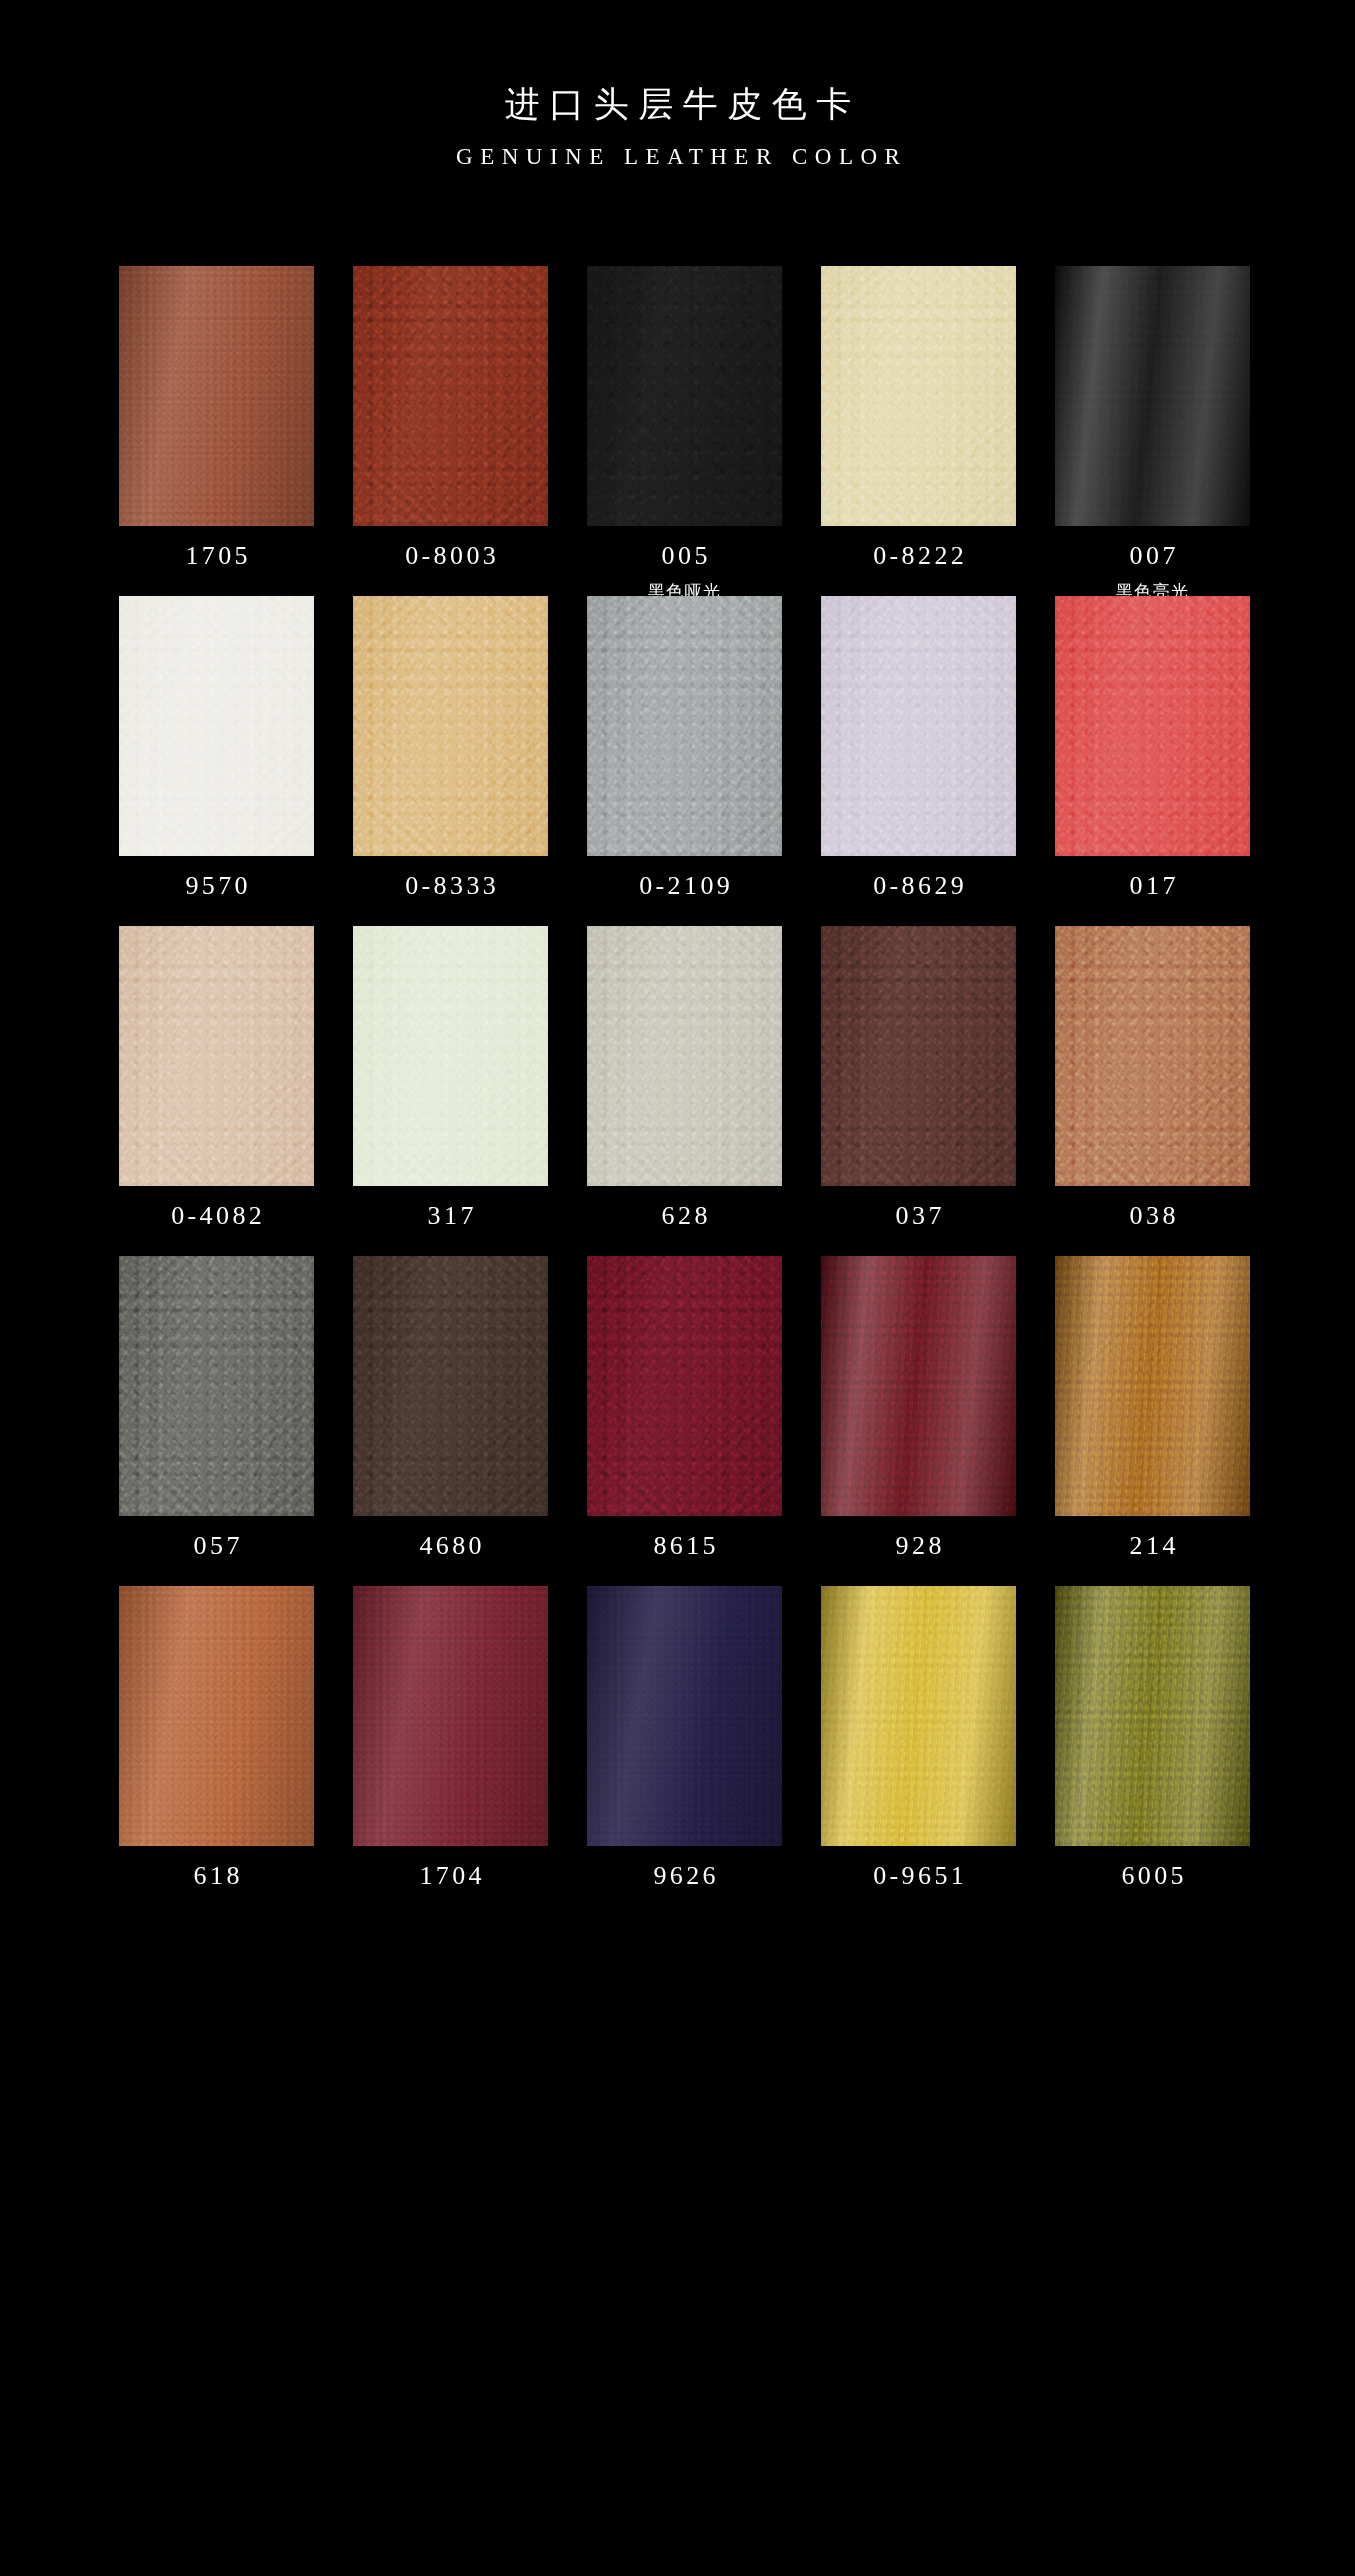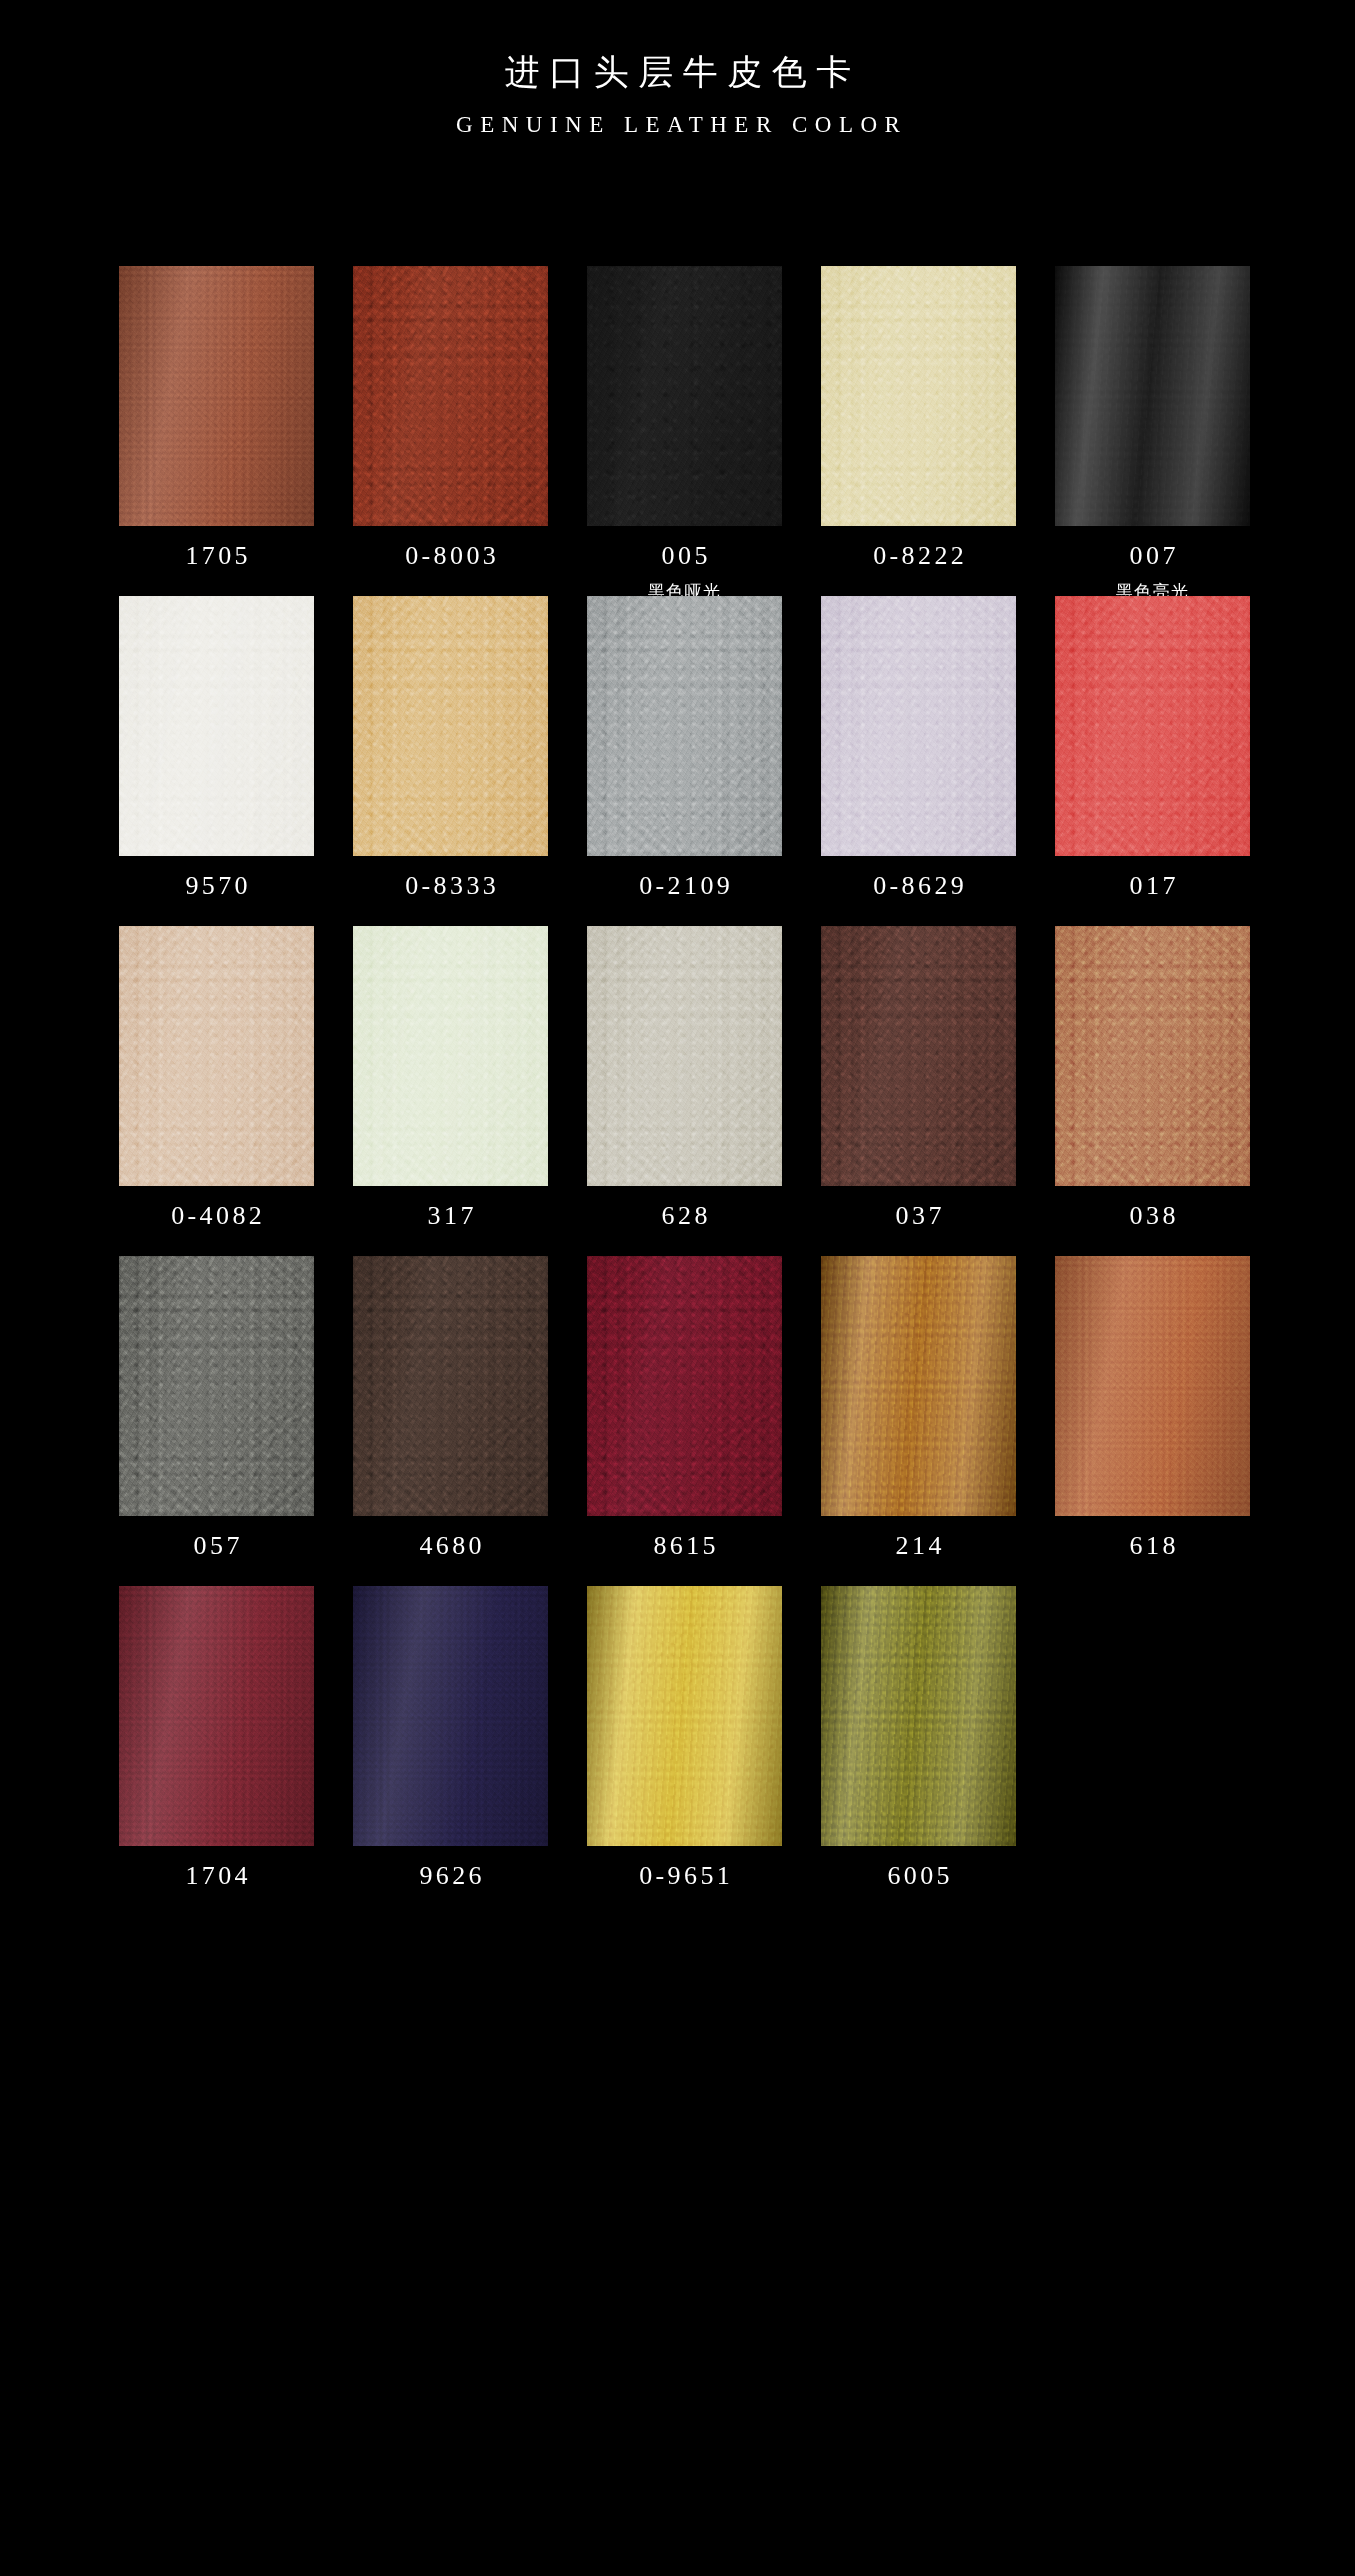--- a/index.html
+++ b/index.html
@@ -6,21 +6,21 @@
   html,body { background:#000; }
   body {
     width:1356px; height:2576px;
     font-family:"Liberation Serif", serif;
     color:#fff;
     overflow:hidden;
     position:relative;
   }
 
   
-  .header { width:100%; text-align:center; padding-top:55px; }
+  .header { width:100%; text-align:center; padding-top:87px; }
   .title-cn {
     font-size:35px;
     letter-spacing:9.5px;
     font-weight:400;
     line-height:1;
     font-family:"DejaVu Sans", sans-serif;
     text-indent:9.5px;
   }
   .title-en {
     margin-top:23px;
@@ -288,20 +288,28 @@
     </div>
     <div class="cell">
       <div class="swatch pebble" style="background-color: rgb(118, 23, 42);">
         <div class="grain"></div>
         <div class="grain2"></div>
         <div class="shade"></div>
       </div>
       <div class="label">8615</div>
     </div>
     <div class="cell">
+      <div class="swatch gloss" style="background-color: rgb(106, 15, 24);">
+        <div class="grain"></div>
+        <div class="grain2"></div>
+        <div class="shade"></div>
+      </div>
+      <div class="label">928</div>
+    </div>
+    <div class="cell">
       <div class="swatch gloss" style="background-color: rgb(169, 105, 26);">
         <div class="grain"></div>
         <div class="grain2"></div>
         <div class="shade"></div>
       </div>
       <div class="label">214</div>
     </div>
     <div class="cell">
       <div class="swatch smooth" style="background-color: rgb(183, 102, 60);">
         <div class="grain"></div>

